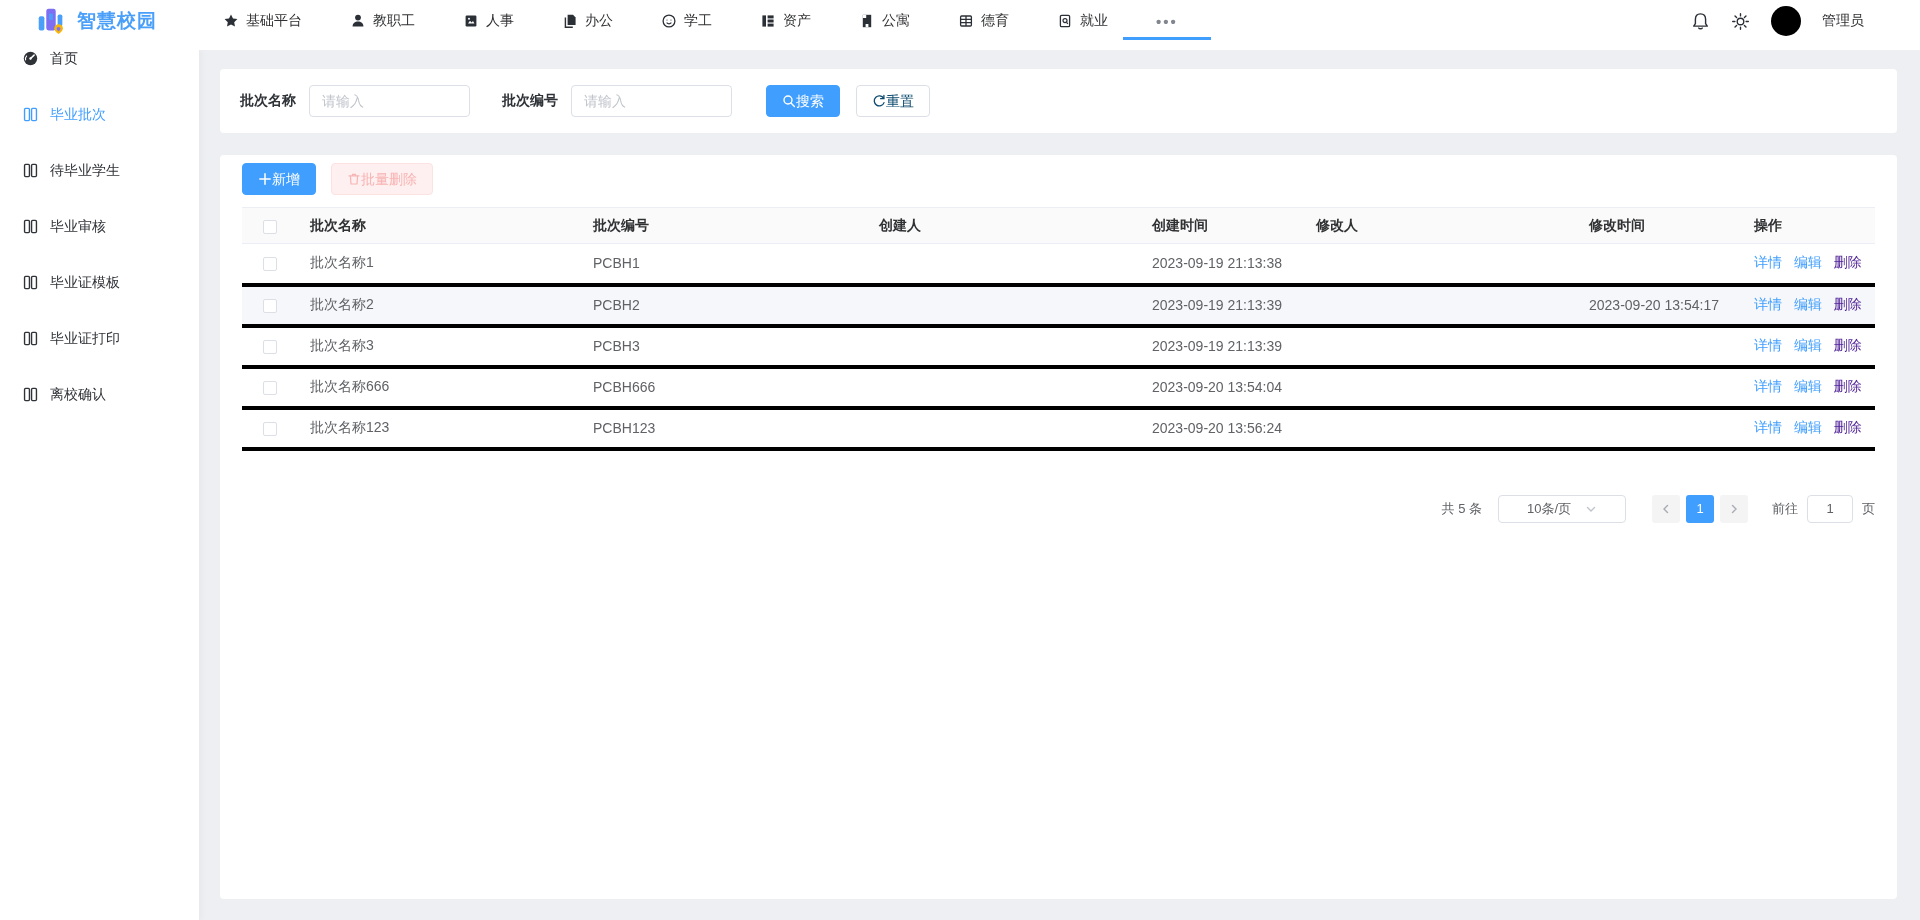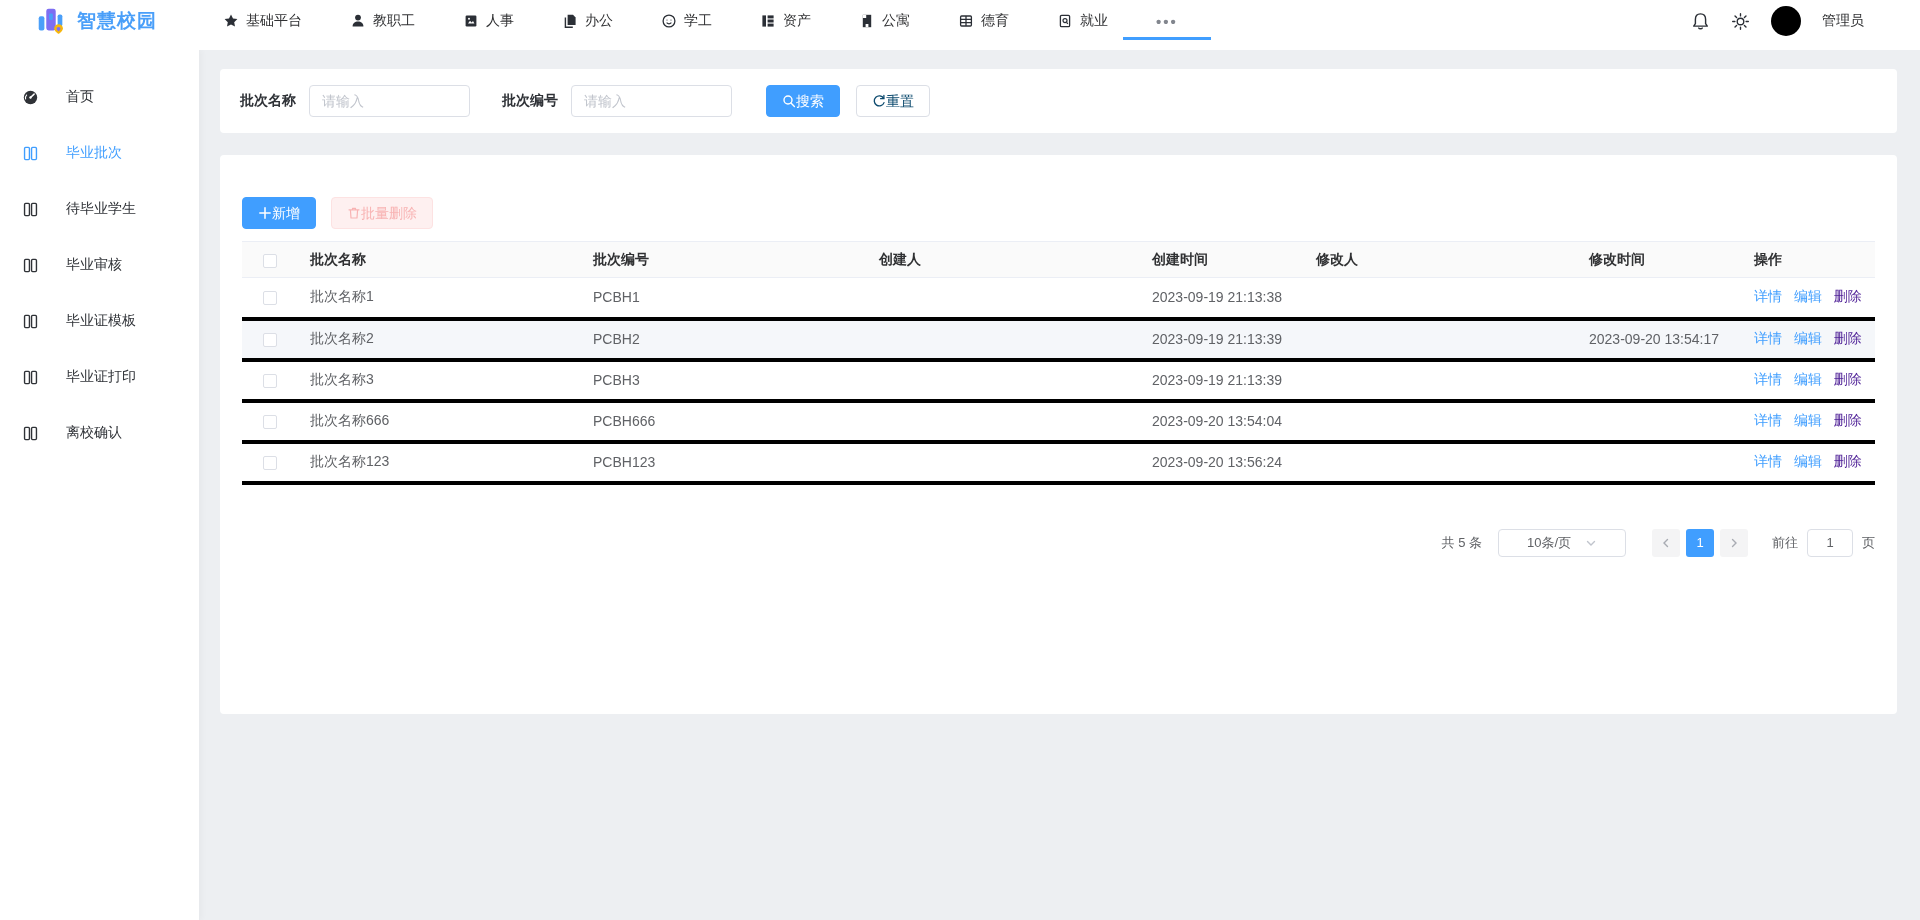--- a/index.html
+++ b/index.html
@@ -19,21 +19,21 @@
     transform:translateX(-50%); width:88px; height:3px; background:#409eff; }
   .nav-more { color:#82868e; font-size:15px; letter-spacing:2px; font-weight:bold; }
   .topbar-right { margin-left:auto; display:flex; align-items:center; gap:21px; }
   .icon-btn { display:inline-flex; width:19px; height:19px; color:#2b2f36; cursor:pointer; }
   .avatar { width:30px; height:30px; border-radius:50%; background:#000; flex:none; }
   .admin-name { font-size:14px; color:#303133; margin-left:-11px; padding-left:11px; }
 
   
   .sidebar { position:fixed; top:50px; left:0; bottom:0; width:200px; background:#fff;
     border-right:1px solid #e8eaed; box-shadow:2px 0 6px rgba(0,0,0,.03); z-index:10; }
-  .side-item { height:56px; display:flex; align-items:flex-end; gap:27px; padding-left:22px;
+  .side-item { height:56px; display:flex; align-items:flex-start; gap:11px; padding-left:22px;
     color:#2f3237; cursor:pointer; }
   .side-item .sicon { display:inline-flex; width:17px; height:17px; }
   .side-item.active { color:#409eff; }
 
   
   .main { position:absolute; top:50px; left:200px; right:0; bottom:0; padding:19px 23px 20px 20px; }
   .card { background:#fff; border-radius:4px; }
   .search-card { height:64px; display:flex; align-items:center; padding:0 20px; margin-bottom:22px; }
   .form-item { display:flex; align-items:center; }
   .form-item + .form-item { margin-left:32px; }
@@ -46,21 +46,21 @@
     padding:0 15px; cursor:pointer; border:1px solid transparent; font-family:inherit;
     background:#fff; line-height:1; }
   .btn-primary { background:#409eff; border-color:#409eff; color:#fff; }
   .btn-plain { border-color:#dcdfe6; color:#0c4a6e; }
   .btn-danger-disabled { background:#fef0f0; border-color:#fde2e2; color:#f8b3b3; cursor:not-allowed; }
   .btn .bicon { display:inline-flex; width:14px; height:14px; }
   .search-btn { margin-left:34px; }
   .reset-btn { margin-left:16px; }
 
   
-  .table-card { padding:42px 22px; height:559px; }
+  .table-card { padding:8px 22px; height:744px; }
   .toolbar { display:flex; gap:15px; }
   table { width:100%; border-collapse:collapse; table-layout:fixed; margin-top:12px;
     font-size:14px; color:#606266; }
   thead th { height:36px; background:#fafafa; text-align:left; padding:0 12px;
     font-weight:bold; color:#303133; border-top:1px solid #ebeef5; border-bottom:1px solid #ebeef5;
     font-size:14px; }
   tbody td { height:41px; padding:0 12px; border-bottom:4px solid #000000;
     white-space:nowrap; overflow:hidden; }
   tr.highlight td { background:#f5f7fa; }
   .checkbox { width:14px; height:14px; border:1px solid #dcdfe6; border-radius:2px;

